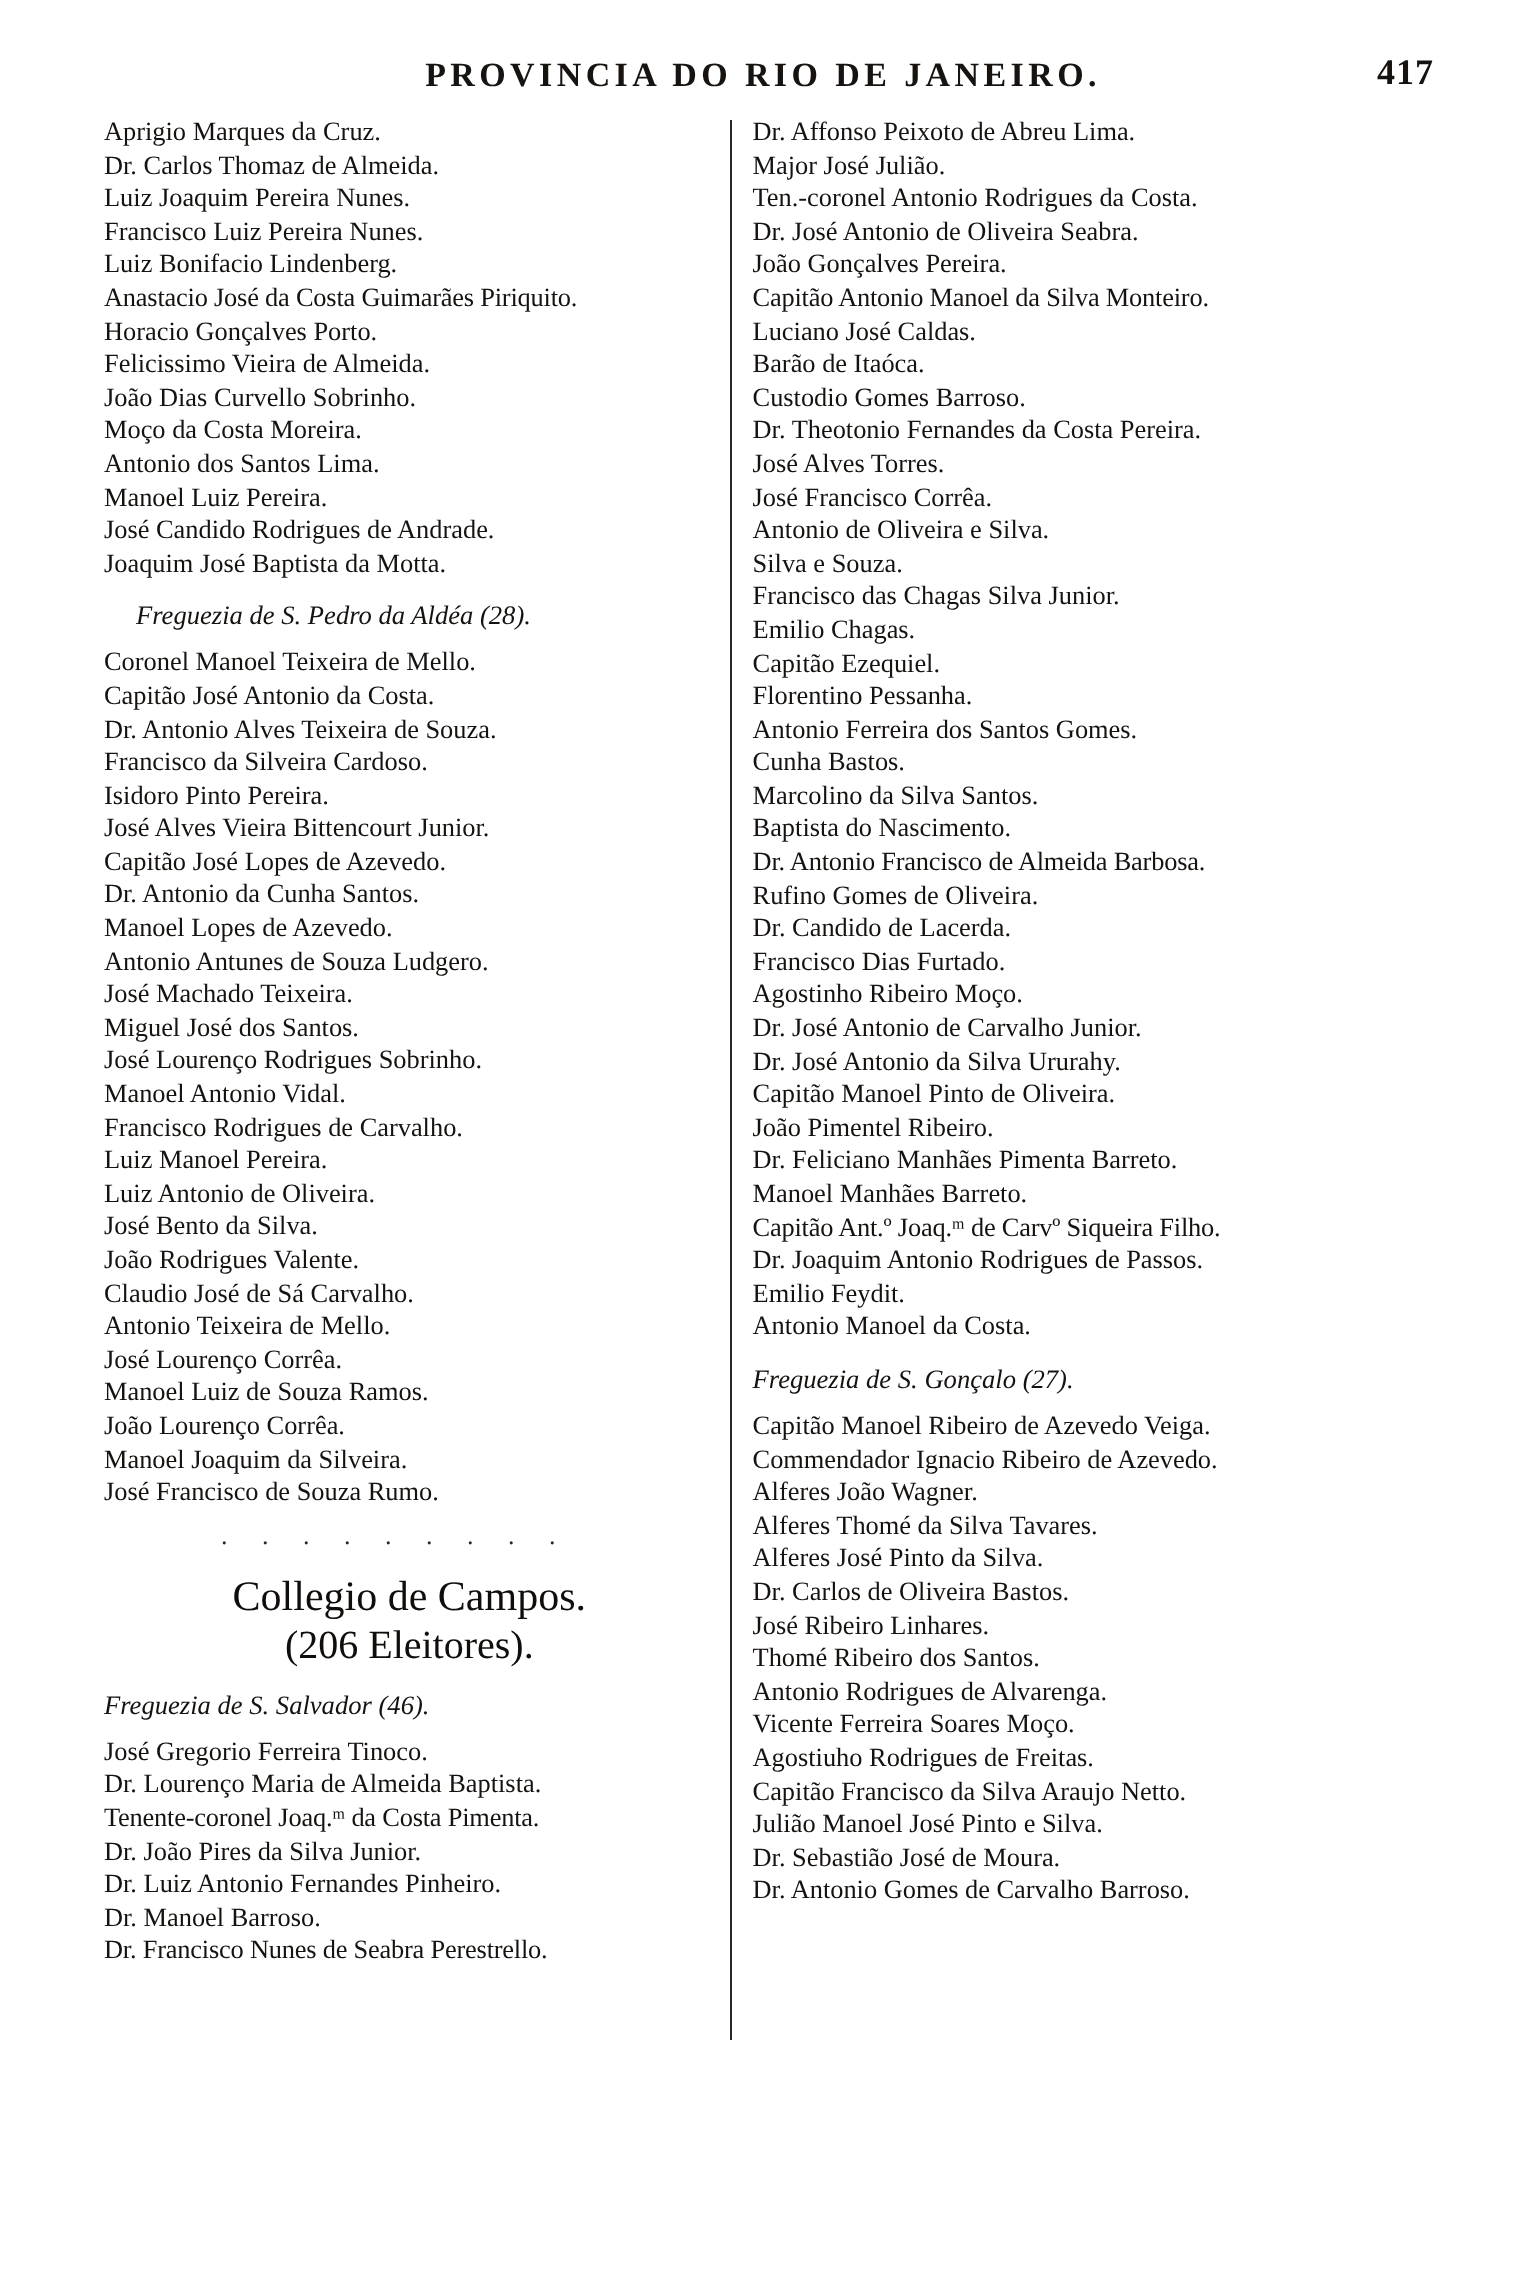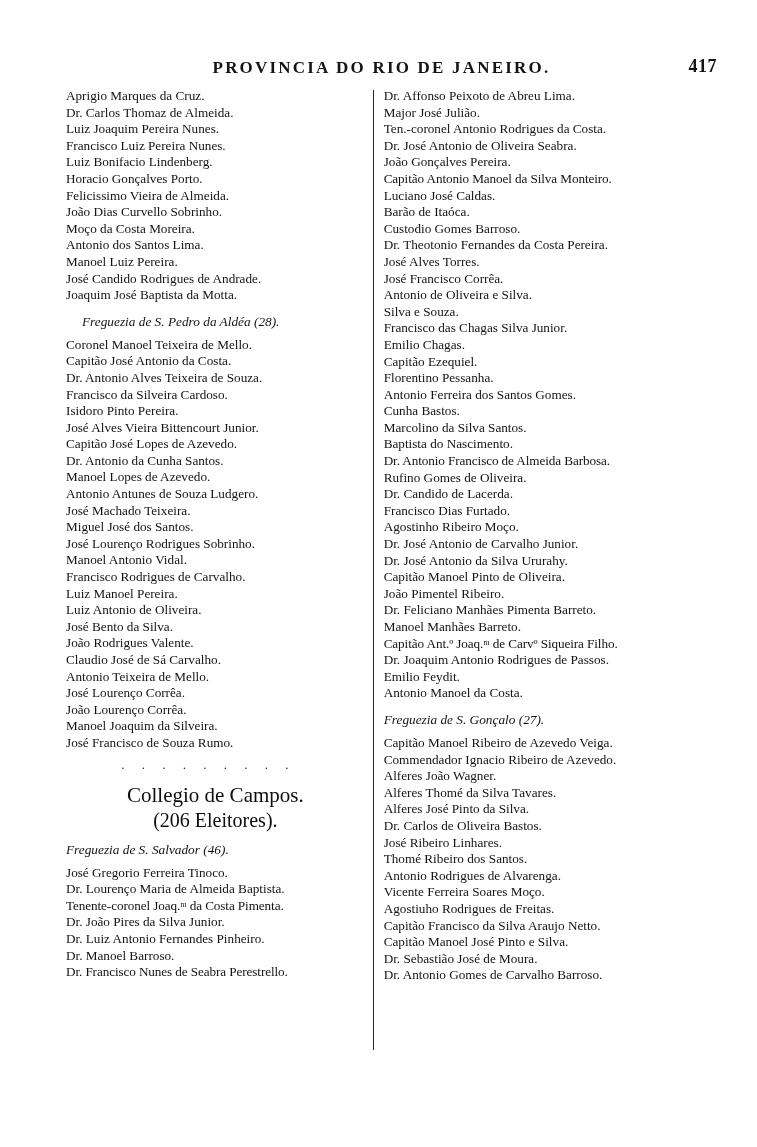--- a/index.html
+++ b/index.html
@@ -20,21 +20,21 @@
     width: 757px;
     height: 1147px;
     box-sizing: border-box;
     padding: 0;
   }
   .header {
     display: flex;
     align-items: flex-end;
     justify-content: center;
     position: relative;
-    margin-top: 58px;
+    margin-top: 28px;
     margin-bottom: 10px;
     padding: 0 42px 0 48px;
   }
   .header-title {
     font-family: "Liberation Serif", serif;
     font-weight: bold;
     font-size: 17px;
     letter-spacing: 2.2px;
     color: #171310;
     text-align: center;
@@ -43,21 +43,21 @@
   .header-page {
     position: absolute;
     right: 40px;
     top: -2px;
     font-weight: bold;
     font-size: 18px;
     letter-spacing: 0.5px;
   }
   .columns {
     display: flex;
-    padding: 0 38px 0 66px;
+    padding: 0 38px 0 52px;
     box-sizing: border-box;
   }
   .col {
     box-sizing: border-box;
   }
   .col-left {
     width: 318px;
     padding-right: 8px;
   }
   .col-divider {
@@ -131,20 +131,21 @@
   <div class="columns">
 
     <div class="col col-left">
 
       <div>
         <div class="entry">Aprigio Marques da Cruz.</div>
         <div class="entry">Dr. Carlos Thomaz de Almeida.</div>
         <div class="entry">Luiz Joaquim Pereira Nunes.</div>
         <div class="entry">Francisco Luiz Pereira Nunes.</div>
         <div class="entry">Luiz Bonifacio Lindenberg.</div>
+        <div class="entry tight">Anastacio José da Costa Guimarães Piriquito.</div>
         <div class="entry">Horacio Gonçalves Porto.</div>
         <div class="entry">Felicissimo Vieira de Almeida.</div>
         <div class="entry">João Dias Curvello Sobrinho.</div>
         <div class="entry">Moço da Costa Moreira.</div>
         <div class="entry">Antonio dos Santos Lima.</div>
         <div class="entry">Manoel Luiz Pereira.</div>
         <div class="entry">José Candido Rodrigues de Andrade.</div>
         <div class="entry">Joaquim José Baptista da Motta.</div>
       </div>
 
@@ -166,20 +167,21 @@
         <div class="entry">José Lourenço Rodrigues Sobrinho.</div>
         <div class="entry">Manoel Antonio Vidal.</div>
         <div class="entry">Francisco Rodrigues de Carvalho.</div>
         <div class="entry">Luiz Manoel Pereira.</div>
         <div class="entry">Luiz Antonio de Oliveira.</div>
         <div class="entry">José Bento da Silva.</div>
         <div class="entry">João Rodrigues Valente.</div>
         <div class="entry">Claudio José de Sá Carvalho.</div>
         <div class="entry">Antonio Teixeira de Mello.</div>
         <div class="entry">José Lourenço Corrêa.</div>
+        <div class="entry">Manoel Luiz de Souza Ramos.</div>
         <div class="entry">João Lourenço Corrêa.</div>
         <div class="entry">Manoel Joaquim da Silveira.</div>
         <div class="entry">José Francisco de Souza Rumo.</div>
       </div>
 
       <div class="dots">. . . . . . . . .</div>
 
       <div class="college-title">Collegio de Campos.</div>
       <div class="college-sub">(206 Eleitores).</div>
 
@@ -249,21 +251,21 @@
         <div class="entry">Alferes João Wagner.</div>
         <div class="entry">Alferes Thomé da Silva Tavares.</div>
         <div class="entry">Alferes José Pinto da Silva.</div>
         <div class="entry">Dr. Carlos de Oliveira Bastos.</div>
         <div class="entry">José Ribeiro Linhares.</div>
         <div class="entry">Thomé Ribeiro dos Santos.</div>
         <div class="entry">Antonio Rodrigues de Alvarenga.</div>
         <div class="entry">Vicente Ferreira Soares Moço.</div>
         <div class="entry">Agostiuho Rodrigues de Freitas.</div>
         <div class="entry">Capitão Francisco da Silva Araujo Netto.</div>
-        <div class="entry">Capitão Manoel José Pinto e Silva.</div>
+        <div class="entry">Julião Manoel José Pinto e Silva.</div>
         <div class="entry">Dr. Sebastião José de Moura.</div>
         <div class="entry">Dr. Antonio Gomes de Carvalho Barroso.</div>
       </div>
 
     </div>
   </div>
 
 </div>
 
 </body></html>

